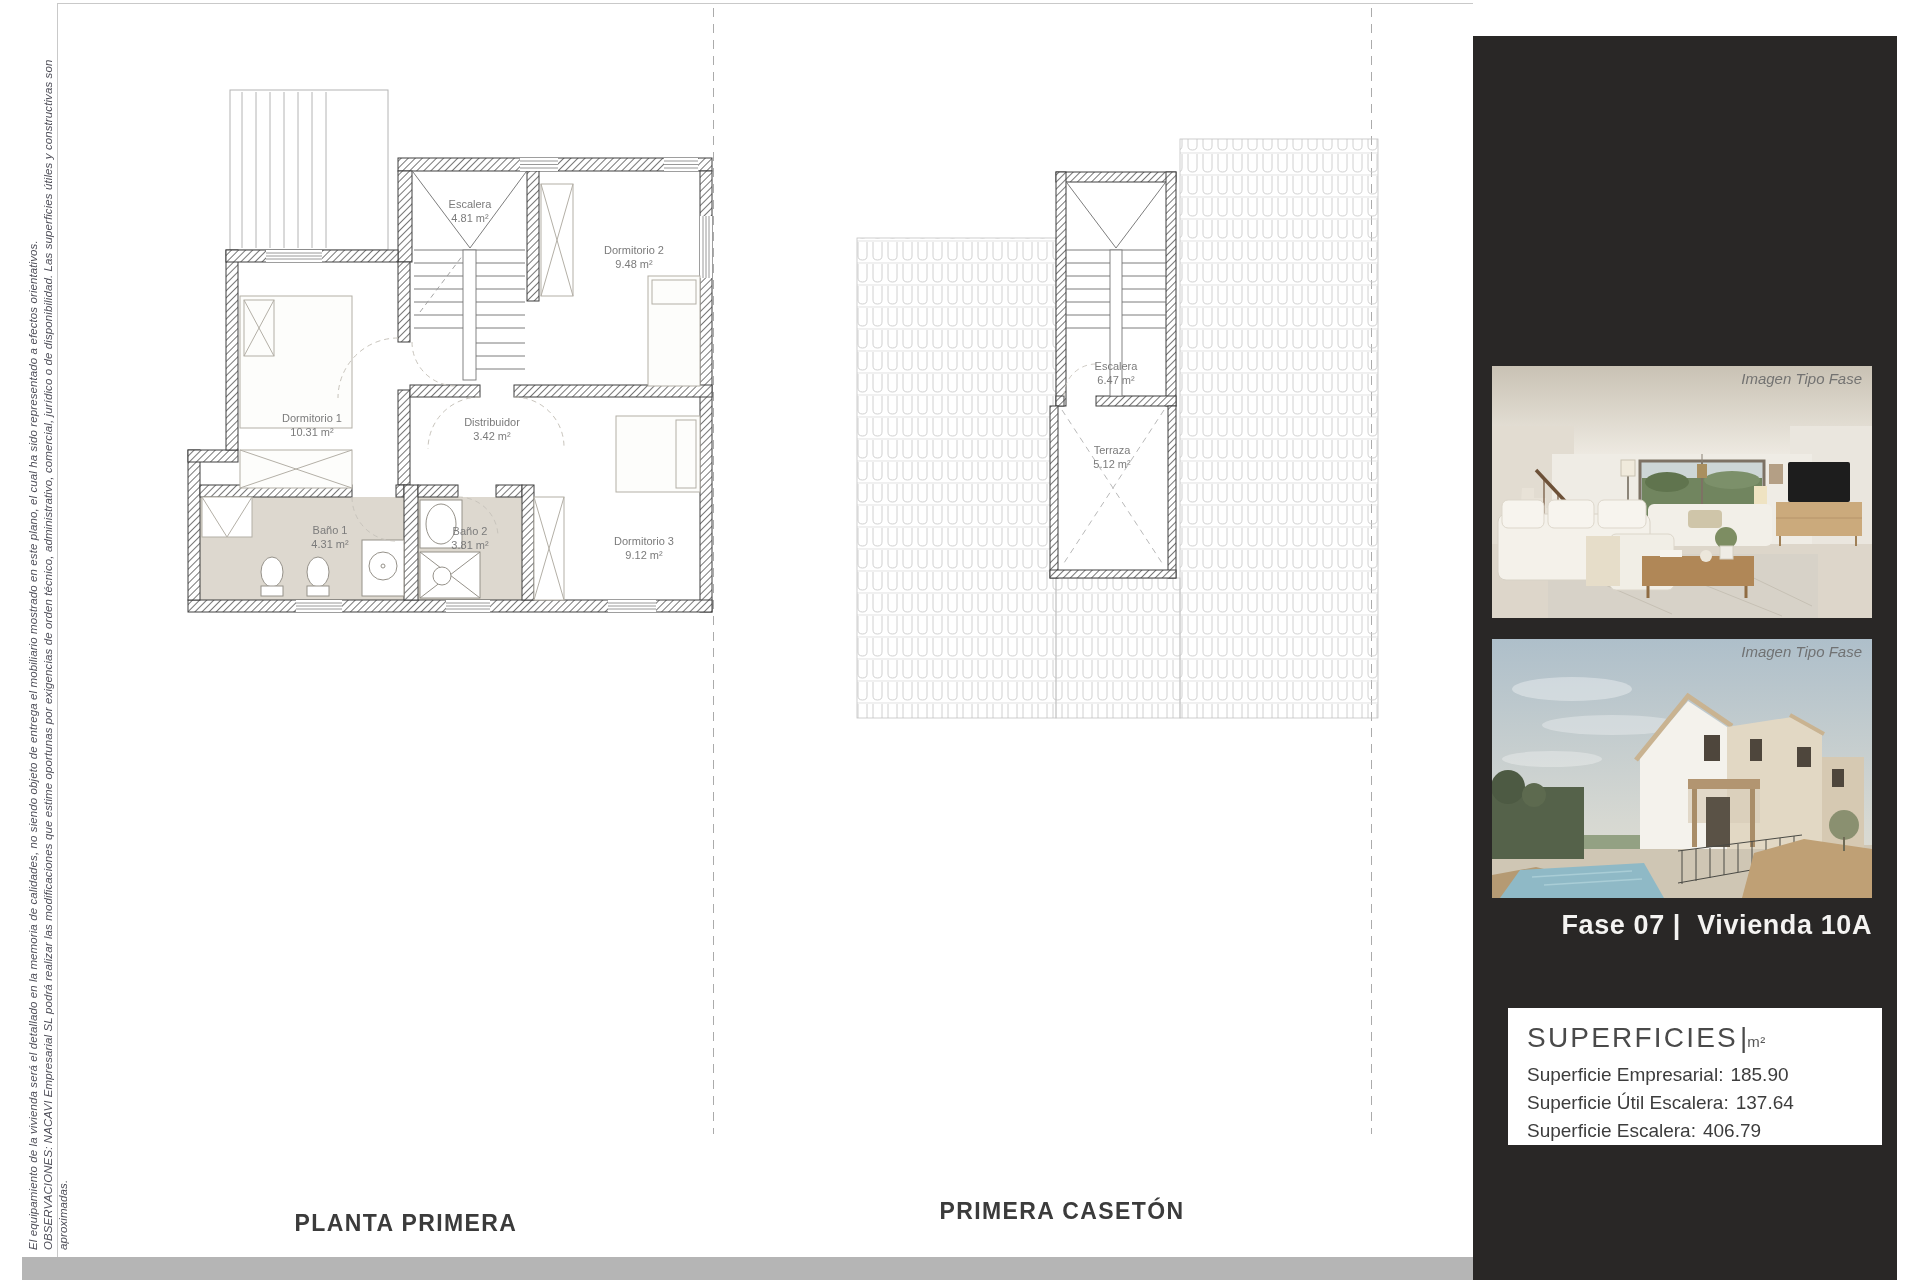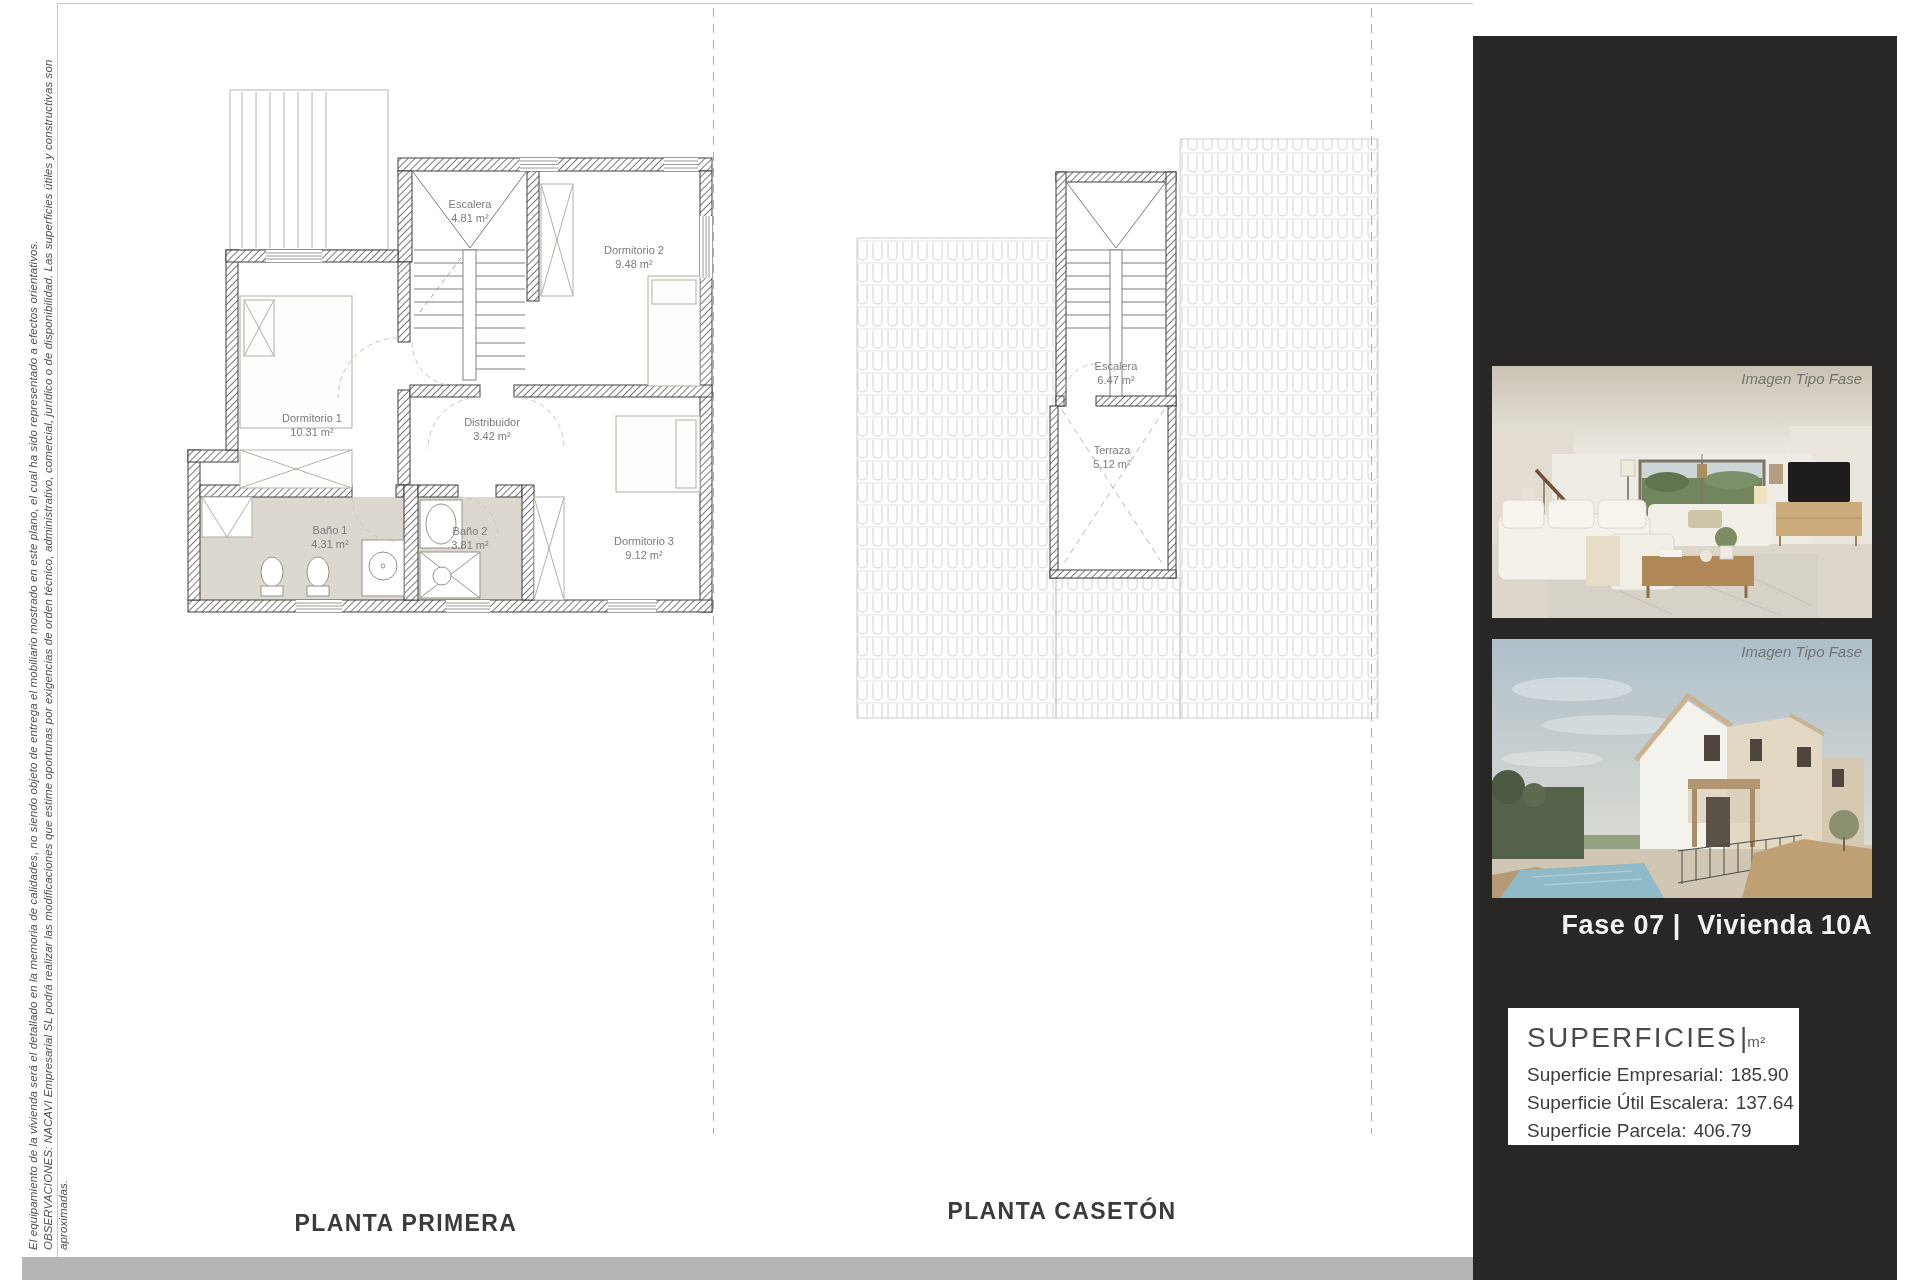--- a/index.html
+++ b/index.html
@@ -20,21 +20,21 @@
   
   .plan-title{top:1198px;font-size:23px;font-weight:700;color:#3b3b3b;letter-spacing:1.4px;
               transform:translateX(-50%);white-space:nowrap;}
   .plan-title.t1{left:406px;margin-top:12px;} .plan-title.t2{left:1062px;}
   
   .sidebar{left:1473px;top:0;width:424px;height:1280px;background:#292726;margin-top:36px;}
   .photo{position:absolute;left:19px;width:380px;display:block;}
   .photo1{top:330px;height:252px;} .photo2{top:603px;height:259px;}
   .caption{position:absolute;right:25px;top:874px;font-size:27px;font-weight:700;color:#f4f3f1;
            letter-spacing:.6px;white-space:pre;}
-  .supbox{position:absolute;left:35px;top:972px;width:291px;height:137px;background:#ffffff;
+  .supbox{position:absolute;left:35px;top:972px;width:374px;height:137px;background:#ffffff;
           box-sizing:border-box;padding:14px 0 0 19px;}
   .supbox .title-row{color:#4a4a4a;font-size:28px;font-weight:400;letter-spacing:2.2px;white-space:nowrap;}
   .supbox .title-row .bar{letter-spacing:0;margin-left:2px;color:#4a4a4a;}
   .supbox .title-row .unit{font-size:15px;letter-spacing:.5px;color:#565656;}
   .sup-rows{margin-top:7px;font-size:19px;color:#3d3d3d;line-height:28px;}
   .sup-row .val{margin-left:7px;text-align:center;}
   
   svg text{font-family:"Liberation Sans",sans-serif;}
   .room-name,.room-area{font-size:11px;fill:#7b7b7b;}
 </style>
@@ -274,21 +274,21 @@
 
     <g text-anchor="middle">
       <text class="room-name" x="1116" y="370">Escalera</text>
       <text class="room-area" x="1116" y="384">6.47 m²</text>
       <text class="room-name" x="1112" y="454">Terraza</text>
       <text class="room-area" x="1112" y="468">5.12 m²</text>
     </g>
   </svg>
 
   <div class="abs plan-title t1">PLANTA PRIMERA</div>
-  <div class="abs plan-title t2">PLANTA CASETÓN</div>
+  <div class="abs plan-title t2">PRIMERA CASETÓN</div>
 
   <div class="abs bottom-strip"></div>
 
   <div class="abs sidebar">
 
     <svg class="photo photo1" viewBox="0 0 380 252">
       <defs>
         <linearGradient id="ceil" x1="0" y1="0" x2="0" y2="1">
           <stop offset="0" stop-color="#c9c2b4"></stop>
             <stop offset="1" stop-color="#efebe3"></stop>
@@ -412,19 +412,19 @@
         <span>SUPERFICIES</span><span class="bar">|</span><span class="unit">m²</span>
       </div>
       <div class="sup-rows">
         <div class="sup-row">
           <span>Superficie Empresarial:</span><span class="val">185.90</span>
         </div>
         <div class="sup-row">
           <span>Superficie Útil Escalera:</span><span class="val">137.64</span>
         </div>
         <div class="sup-row">
-          <span>Superficie Parcela:</span><span class="val">406.79</span>
+          <span>Superficie Escalera:</span><span class="val">406.79</span>
         </div>
       </div>
     </div>
   </div>
 
 </div>
 
 </body></html>

